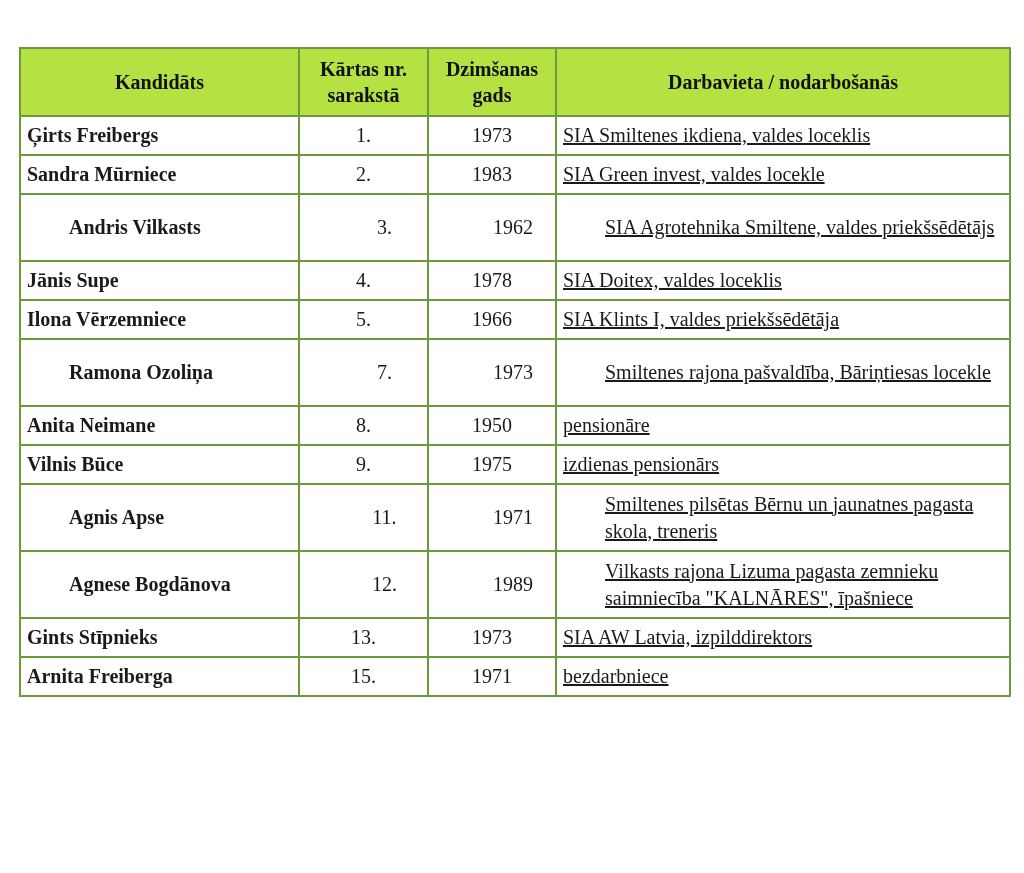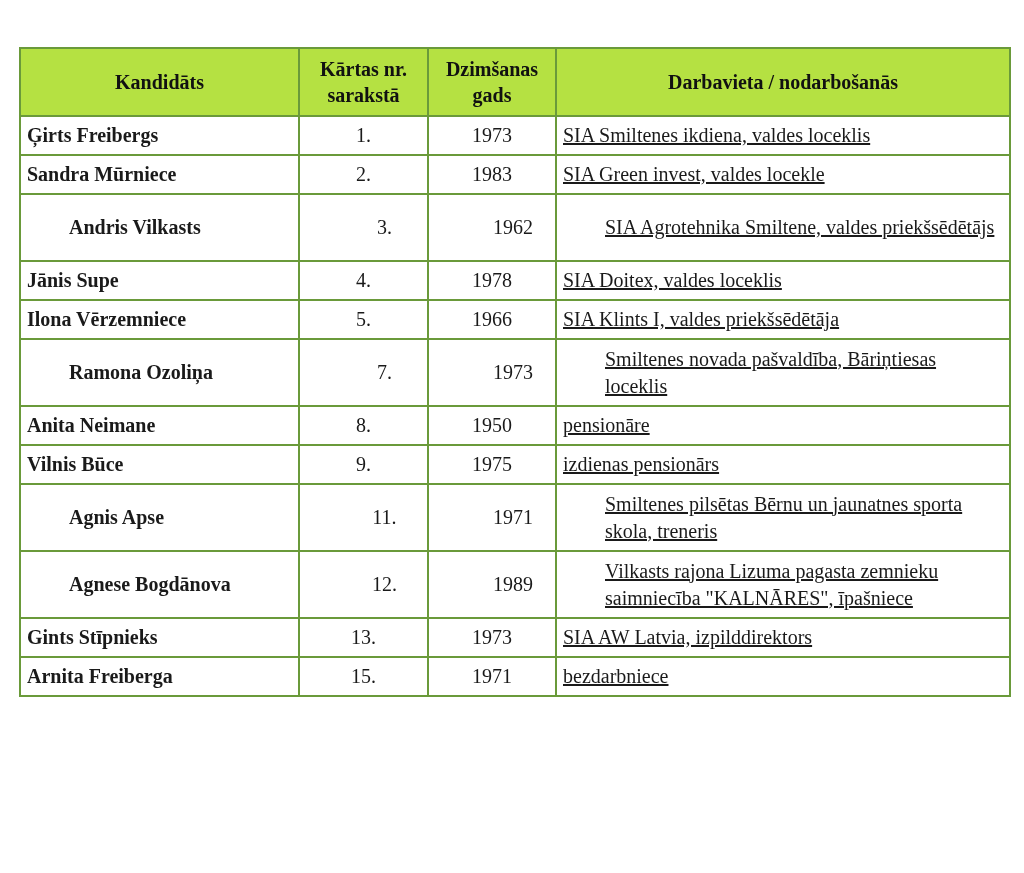--- a/index.html
+++ b/index.html
@@ -71,39 +71,39 @@
       <tr class="single">
         <td class="name">Ilona Vērzemniece</td>
         <td class="num">5.</td>
         <td class="year">1966</td>
         <td class="job">SIA Klints I, valdes priekšsēdētāja</td>
       </tr>
       <tr class="double">
         <td class="name">Ramona Ozoliņa</td>
         <td class="num">7.</td>
         <td class="year">1973</td>
-        <td class="job">Smiltenes novada pašvaldība, Bāriņtiesas loceklis</td>
+        <td class="job">Smiltenes rajona pašvaldība, Bāriņtiesas locekle</td>
       </tr>
       <tr class="single">
         <td class="name">Anita Neimane</td>
         <td class="num">8.</td>
         <td class="year">1950</td>
         <td class="job">pensionāre</td>
       </tr>
       <tr class="single">
         <td class="name">Vilnis Būce</td>
         <td class="num">9.</td>
         <td class="year">1975</td>
         <td class="job">izdienas pensionārs</td>
       </tr>
       <tr class="double">
         <td class="name">Agnis Apse</td>
         <td class="num">11.</td>
         <td class="year">1971</td>
-        <td class="job">Smiltenes pilsētas Bērnu un jaunatnes sporta skola, treneris</td>
+        <td class="job">Smiltenes pilsētas Bērnu un jaunatnes pagasta skola, treneris</td>
       </tr>
       <tr class="double">
         <td class="name">Agnese Bogdānova</td>
         <td class="num">12.</td>
         <td class="year">1989</td>
         <td class="job">Vilkasts rajona Lizuma pagasta zemnieku saimniecība "KALNĀRES", īpašniece</td>
       </tr>
       <tr class="single">
         <td class="name">Gints Stīpnieks</td>
         <td class="num">13.</td>

